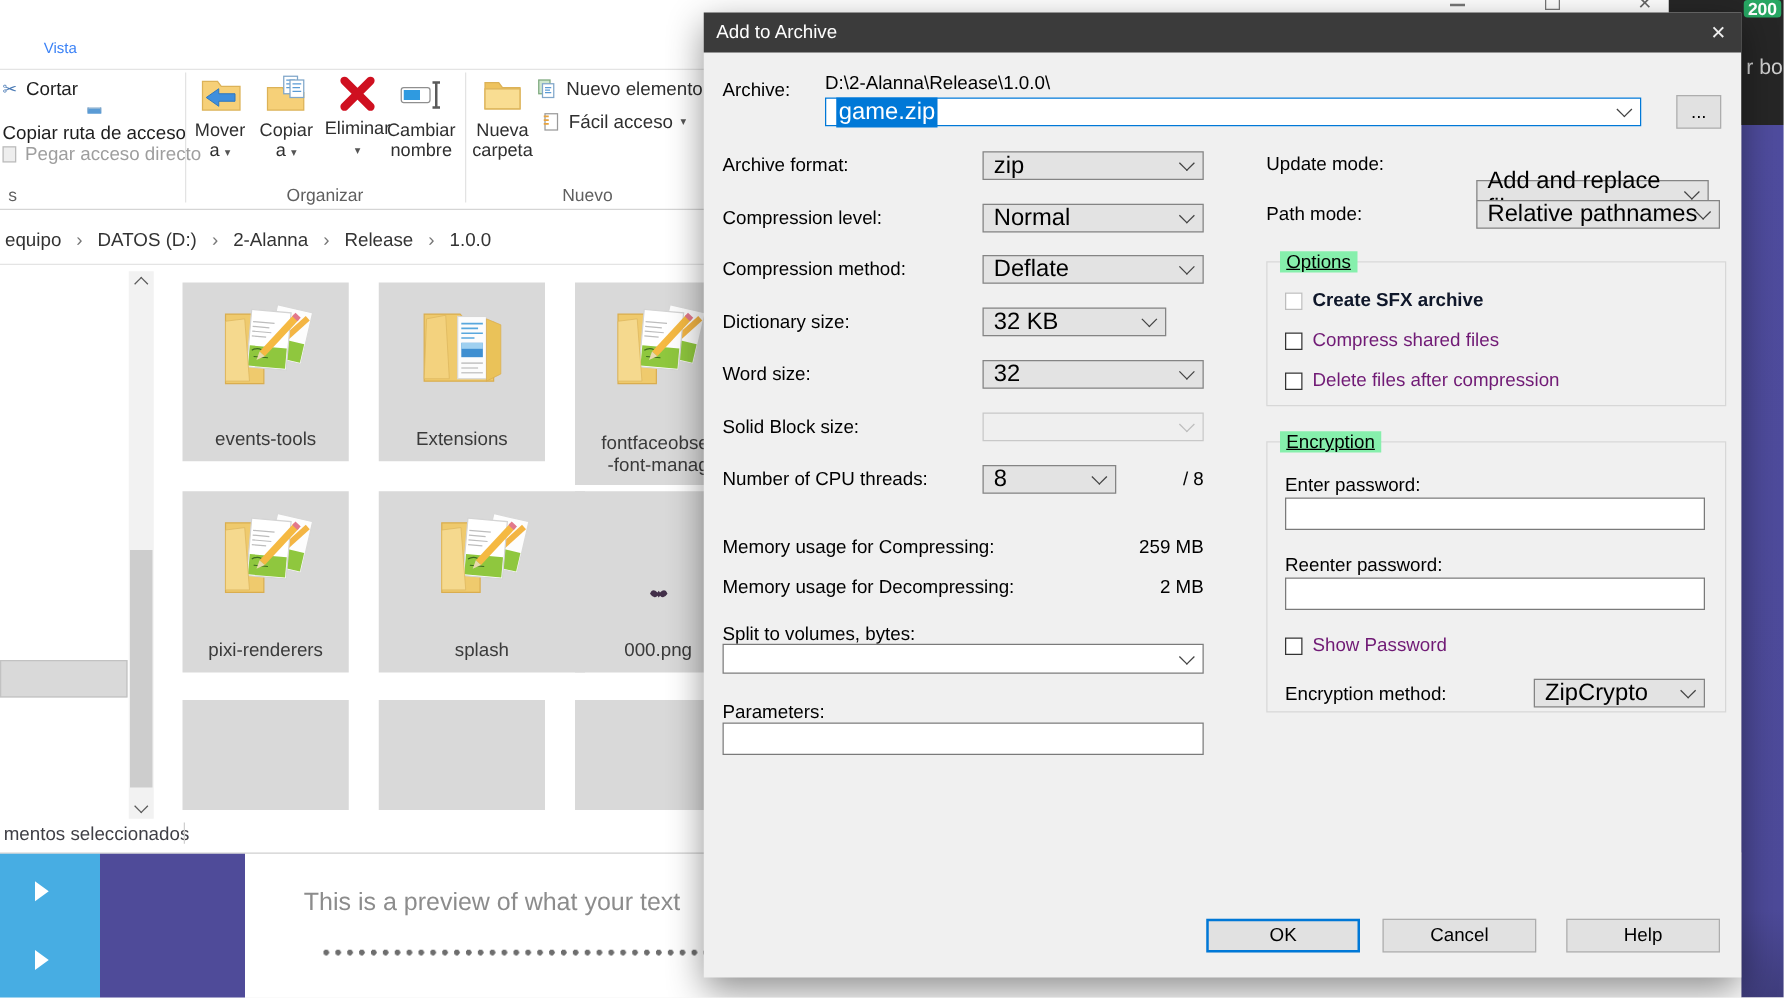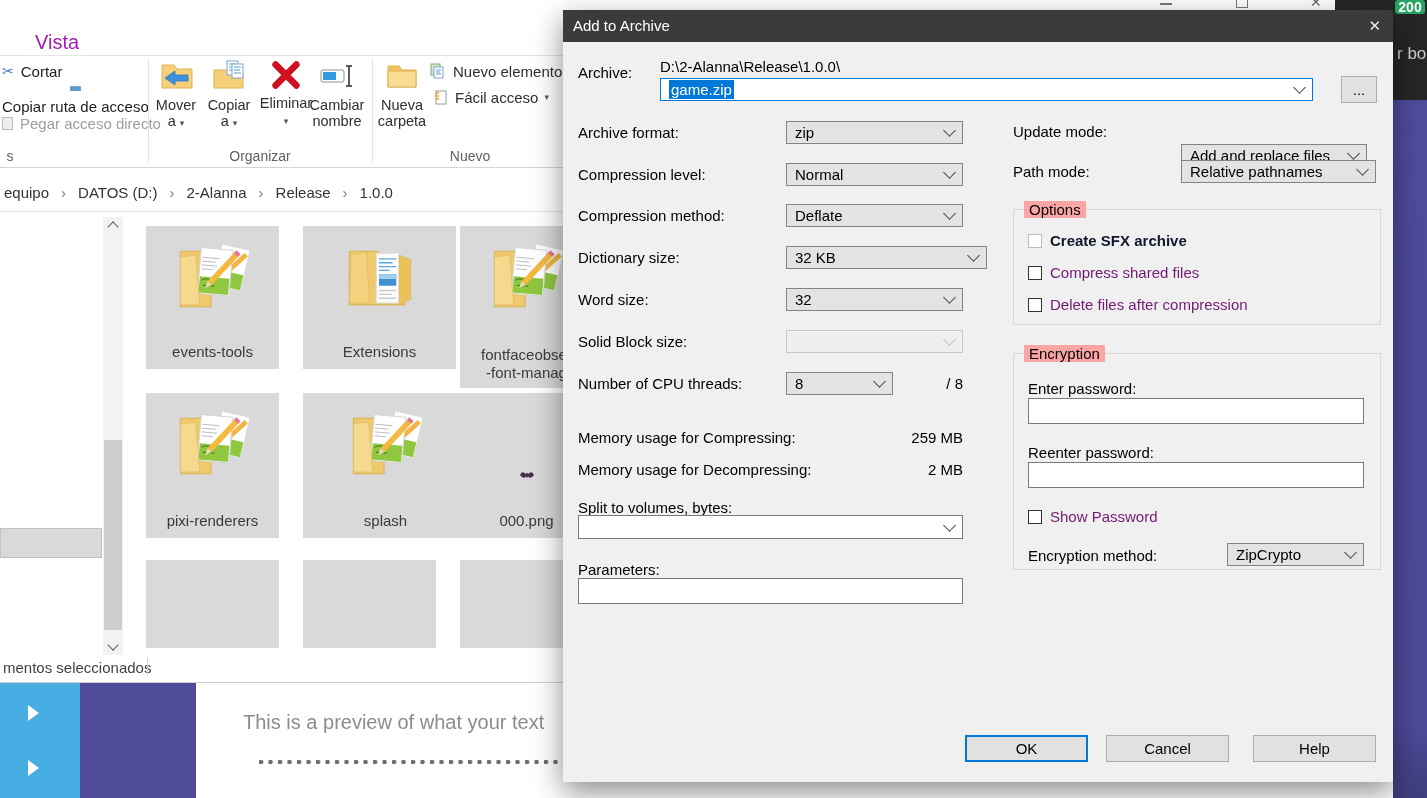--- a/index.html
+++ b/index.html
@@ -2,21 +2,21 @@
 <html><head>
 <meta charset="utf-8">
 <style>
   html,body{margin:0;padding:0;}
   body{width:1427px;height:798px;overflow:hidden;position:relative;
        font-family:"Liberation Sans",sans-serif;background:#fff;color:#000;}
   
   #explorer{position:absolute;left:0;top:0;width:1393px;height:682px;background:#fff;overflow:hidden;}
   .hline{position:absolute;height:1px;background:#e4e4e4;}
   .vline{position:absolute;width:1px;background:#e3e3e3;}
-  .ribbon-tab{position:absolute;font-size:20px;color:#a21caf;}
+  .ribbon-tab{position:absolute;font-size:12px;color:#3b82f6;}
   .clip-row{position:absolute;display:flex;align-items:center;gap:7px;height:22px;font-size:15px;color:#1e1e1e;}
   .clip-row.disabled{color:#9e9e9e;}
   .grouplabel{position:absolute;font-size:14px;color:#5f5f5f;text-align:center;}
   .bigbtn{position:absolute;top:58px;display:flex;flex-direction:column;align-items:center;font-size:14.5px;color:#2f2f2f;cursor:default;}
   .bigbtn .lbl2{text-align:center;line-height:16px;margin-top:3px;}
   .caret{font-size:9px;color:#555;line-height:8px;}
   .smallbtn{position:absolute;display:flex;align-items:center;gap:6px;font-size:15px;color:#2f2f2f;height:20px;}
   .crumbbar{position:absolute;left:2px;top:180px;height:24px;display:flex;align-items:center;font-size:15px;color:#333;}
   .crumb{padding:0 2px;}
   .crumbsep{color:#777;font-size:15px;margin:0 10px;}
@@ -53,31 +53,31 @@
       background-size:9.5px 7px;background-repeat:repeat-x;}
   
   #dialog{position:absolute;left:563px;top:10px;width:830px;height:772px;background:#f0f0f0;
           box-shadow:0 10px 28px rgba(0,0,0,0.45);}
   #dlg-title{position:absolute;left:0;top:0;width:100%;height:32px;background:#3b3b3b;}
   #dlg-title .t{position:absolute;left:10px;top:7px;color:#fff;font-size:15px;}
   #dlg-title .x{position:absolute;right:12px;top:7px;color:#eee;font-size:15px;}
   .dlabel{position:absolute;font-size:15px;color:#000;white-space:nowrap;}
   .dvalue-right{position:absolute;font-size:15px;color:#000;text-align:right;}
   .combo{position:absolute;height:23px;background:#e3e3e3;border:1px solid #848484;box-sizing:border-box;
-         display:flex;align-items:center;justify-content:space-between;padding:0 8px;font-size:15px;color:#000;}
+         display:flex;align-items:center;justify-content:space-between;padding:0 8px;font-size:19px;color:#000;}
   .combo .cv{width:8px;height:8px;border-right:1.3px solid #424242;border-bottom:1.3px solid #424242;
              transform:rotate(45deg);margin-top:-4px;flex:none;}
   .combo.disabled{background:#efefef;border-color:#c8c8c8;}
   .combo.disabled .cv{border-color:#bdbdbd;}
   .combo.editable{background:#fff;border-color:#7a7a7a;}
   .combo.focusblue{background:#fff;border:1px solid #0078d7;}
   .selection{background:#0078d7;color:#fff;padding:1px 2px;}
   .edit{position:absolute;background:#fff;border:1px solid #7a7a7a;box-sizing:border-box;}
   .groupbox{position:absolute;border:1px solid #d7d7d7;box-sizing:border-box;}
-  .legend{position:absolute;top:-9px;left:10px;background:#fca5a5;padding:0 5px;font-size:15px;color:#000;}
+  .legend{position:absolute;top:-9px;left:10px;background:#86efac;padding:0 5px;font-size:15px;color:#000;text-decoration:underline;}
   .checkrow{position:absolute;display:flex;align-items:center;gap:8px;font-size:15px;color:#701a75;}
   .checkbox{width:14px;height:14px;background:#fff;border:1px solid #333;box-sizing:border-box;flex:none;}
   .checkrow.disabled{color:#0f172a;font-weight:bold;}
   .checkrow.disabled .checkbox{border-color:#bdbdbd;}
   .btn{position:absolute;width:123px;height:27px;background:#e1e1e1;border:1px solid #adadad;box-sizing:border-box;
        display:flex;align-items:center;justify-content:center;font-size:15px;color:#000;}
   .btn.default{border:2px solid #0078d7;}
 </style>
 </head>
 <body>
@@ -237,21 +237,21 @@
         <span class="chev down"></span>
       </div>
   </div>
 
   <div class="tile" style="left:146px;top:226px;width:133px;height:143px;">
     <svg class="ficon" width="92" height="92">
         <use href="#f-doc"></use>
       </svg>
     <div class="tile-label">events-tools</div>
   </div>
-  <div class="tile" style="left:303px;top:226px;width:133px;height:143px;padding-left:20px;">
+  <div class="tile" style="left:303px;top:226px;width:133px;height:143px;">
     <svg class="ficon" width="92" height="92">
         <use href="#f-list"></use>
       </svg>
     <div class="tile-label">Extensions</div>
   </div>
   <div class="tile" style="left:460px;top:226px;width:133px;height:162px;">
     <svg class="ficon" width="92" height="92">
         <use href="#f-doc"></use>
       </svg>
     <div class="tile-label" style="bottom:6px;">
@@ -329,21 +329,21 @@
       <span class="cv"></span>
   </div>
 
   <div class="dlabel" style="left:15px;top:197px;">Compression method:</div>
   <div class="combo" style="left:223px;top:194px;width:177px;">
     <span>Deflate</span>
       <span class="cv"></span>
   </div>
 
   <div class="dlabel" style="left:15px;top:239px;">Dictionary size:</div>
-  <div class="combo" style="left:223px;top:236px;width:201px;">
+  <div class="combo" style="left:223px;top:236px;width:147px;">
     <span>32 KB</span>
       <span class="cv"></span>
   </div>
 
   <div class="dlabel" style="left:15px;top:281px;">Word size:</div>
   <div class="combo" style="left:223px;top:278px;width:177px;">
     <span>32</span>
       <span class="cv"></span>
   </div>
 

